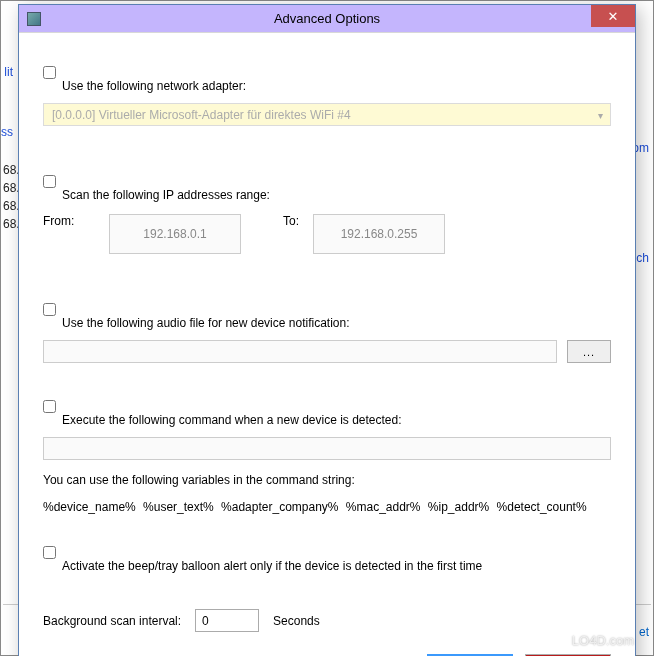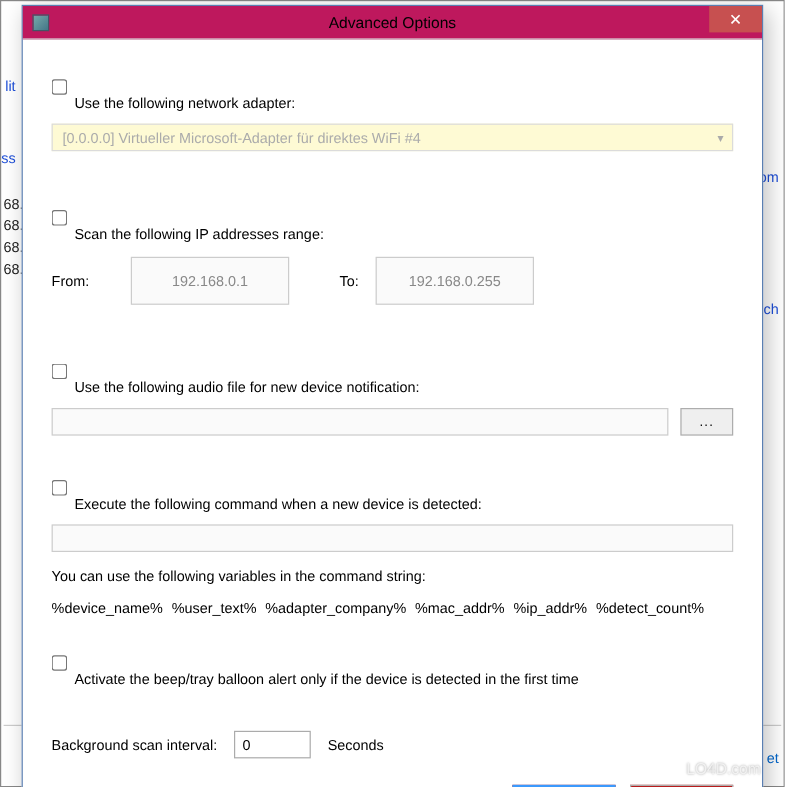--- a/index.html
+++ b/index.html
@@ -47,21 +47,21 @@
       position: absolute;
       top: 4px;
       left: 18px;
       width: 618px;
       background: #fff;
       border: 1px solid #5a7fb2;
       box-shadow: 4px 4px 18px rgba(0,0,0,0.25);
     }
     .titlebar {
       height: 28px;
-      background: #be185d;
+      background: #c4b5fd;
       border-bottom: 1px solid #d8d8d8;
       display: flex;
       align-items: center;
       position: relative;
     }
     .titlebar .icon {
       width: 14px; height: 14px;
       margin-left: 8px;
       background: linear-gradient(135deg, #7aa 0%, #478 100%);
       border: 1px solid #456;
@@ -125,21 +125,20 @@
     .sel-chevron {
       position: absolute;
       right: 8px; top: 50%;
       transform: translateY(-50%);
       color: #aaa;
       font-size: 10px;
       pointer-events: none;
     }
     .ip-row {
       display: flex;
-      align-items: center;
       gap: 14px;
       margin-top: 12px;
     }
     .ip-row .sublbl { color: #000; width: 52px; }
     .ip-row .sublbl.to { width: auto; margin-left: 28px; }
     .mini-input {
       width: 132px;
       height: 40px;
       border: 1px solid #ccc;
       background: #fafafa;

